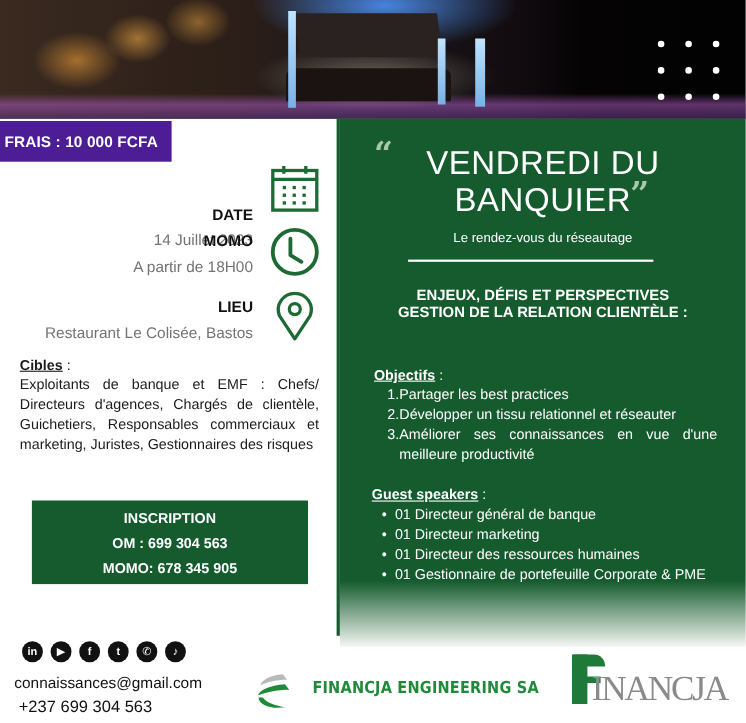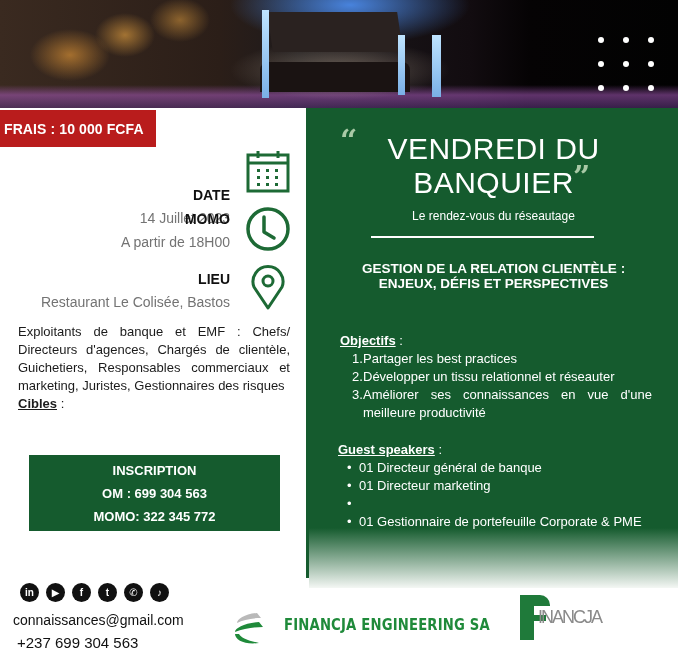--- a/index.html
+++ b/index.html
@@ -24,21 +24,21 @@
     .banner .people { position: absolute; left: 260px; top: 62px; width: 150px; height: 30px; background: #1a1312; border-radius: 8px 8px 0 0; }
     .dots {
       position: absolute; right: 14px; top: 28px; width: 76px; height: 72px;
       display: grid; grid-template-columns: repeat(3, 1fr); grid-template-rows: repeat(3, 1fr);
       align-items: center; justify-items: center;
     }
     .dots span { width: 6px; height: 6px; border-radius: 50%; background: #ffffff; }
 
     .fee {
       position: absolute; left: 0; top: 110px; width: 156px; height: 37px;
-      background: #b91c1c; color: #ffffff; font-weight: bold; font-size: 14px;
+      background: #4c1d95; color: #ffffff; font-weight: bold; font-size: 14px;
       display: flex; align-items: center; padding-left: 4px; letter-spacing: 0.1px;
     }
 
     .left-divider { position: absolute; left: 306px; top: 108px; width: 3px; height: 470px; background: #155b2e; }
 
     .info-row { position: absolute; right: 448px; text-align: right; }
     .info-label { font-weight: bold; font-size: 14px; color: #111; }
     .info-value { font-size: 14px; color: #737373; margin-top: 7px; white-space: nowrap; }
     .info-icon { position: absolute; left: 245px; width: 46px; height: 46px; }
 
@@ -86,21 +86,21 @@
     .speakers ul { list-style: none; margin-left: 9px; }
     .speakers li { display: flex; white-space: nowrap; }
     .speakers li .bullet { width: 12px; flex: 0 0 12px; }
 
     .fe-logo { position: absolute; left: 231px; top: 610px; width: 34px; height: 36px; }
     .fe-name { position: absolute; left: 284px; top: 616px; font-size: 15px; font-weight: bold; color: #1f8a3a; letter-spacing: 0.2px; font-family: "DejaVu Sans", sans-serif; transform: scaleX(0.88); transform-origin: left; }
     .financia-logo { position: absolute; left: 520px; top: 595px; width: 115px; height: 50px; }
     .financia-f { position: absolute; left: 0; top: 0; width: 14px; height: 45px; background: #1f7a3a; border-top-left-radius: 2px; }
     .financia-f-bar { position: absolute; left: 0; top: 0; width: 30px; height: 11px; background: #1f7a3a; border-top-right-radius: 10px; }
     .financia-f-bar2 { position: absolute; left: 12px; top: 20px; width: 14px; height: 6px; background: #1f7a3a; }
-    .financia-word { position: absolute; left: 18px; top: 12px; font-family: Liberation Sans, sans-serif; font-size: 18px; color: #8a8a8a; letter-spacing: -2px; }
+    .financia-word { position: absolute; left: 18px; top: 12px; font-family: Liberation Serif, serif; font-size: 32px; color: #8a8a8a; letter-spacing: -2px; }
   </style>
 </head>
 <body>
 
 <div class="banner">
   <div class="awning"></div>
   <div class="people"></div>
   <div class="pillar" style="left:262px;top:10px;width:7px;height:88px;"></div>
   <div class="pillar" style="left:398px;top:35px;width:7px;height:60px;"></div>
   <div class="pillar" style="left:432px;top:35px;width:9px;height:62px;"></div>
@@ -155,30 +155,30 @@
   <div class="info-value">Restaurant Le Colisée, Bastos</div>
 </div>
 <svg class="info-icon" style="top:265px;" viewBox="0 0 46 46">
   <path d="M23 43 L9 22 A15 15 0 1 1 37 22 Z" fill="none" stroke="#1d6a35" stroke-width="3" stroke-linejoin="round"></path>
   <circle cx="23" cy="16" r="5" fill="none" stroke="#1d6a35" stroke-width="3"></circle>
 </svg>
 
 <div class="left-divider"></div>
 
 <div class="cibles">
-  <div>Exploitants de banque et EMF : Chefs/ Directeurs d'agences, Chargés de clientèle, Guichetiers, Responsables commerciaux et marketing, Juristes, Gestionnaires des risques</div>
   <div>
     <span class="title">Cibles</span><span> :</span>
   </div>
+  <div>Exploitants de banque et EMF : Chefs/ Directeurs d'agences, Chargés de clientèle, Guichetiers, Responsables commerciaux et marketing, Juristes, Gestionnaires des risques</div>
 </div>
 
 <div class="inscription">
   <div>INSCRIPTION</div>
   <div>OM : 699 304 563</div>
-  <div>MOMO: 322 345 772</div>
+  <div>MOMO: 678 345 905</div>
 </div>
 
 <div class="socials">
   <div class="social">in</div>
   <div class="social">▶</div>
   <div class="social">f</div>
   <div class="social">t</div>
   <div class="social">✆</div>
   <div class="social">♪</div>
 </div>
@@ -188,22 +188,22 @@
 <div class="right-panel">
   <div class="quote-l">“</div>
   <div class="main-title">
     <div>VENDREDI DU</div>
     <div>BANQUIER</div>
   </div>
   <div class="quote-r">”</div>
   <div class="subtitle">Le rendez-vous du réseautage</div>
   <div class="rule"></div>
   <div class="topic">
+    <div>ENJEUX, DÉFIS ET PERSPECTIVES</div>
     <div>GESTION DE LA RELATION CLIENTÈLE :</div>
-    <div>ENJEUX, DÉFIS ET PERSPECTIVES</div>
   </div>
 
   <div class="objectifs">
     <div>
       <span class="section-title">Objectifs</span><span> :</span>
     </div>
     <ol>
       <li>
           <span class="num">1.</span>
           <span>Partager les best practices</span>
@@ -227,20 +227,21 @@
       <li>
           <span class="bullet">•</span>
           <span>01 Directeur général de banque</span>
         </li>
       <li>
           <span class="bullet">•</span>
           <span>01 Directeur marketing</span>
         </li>
       <li>
           <span class="bullet">•</span>
+          <span>01 Directeur des ressources humaines</span>
         </li>
       <li>
           <span class="bullet">•</span>
           <span>01 Gestionnaire de portefeuille Corporate &amp; PME</span>
         </li>
     </ul>
   </div>
 </div>
 
 <svg class="fe-logo" viewBox="0 0 34 36">

